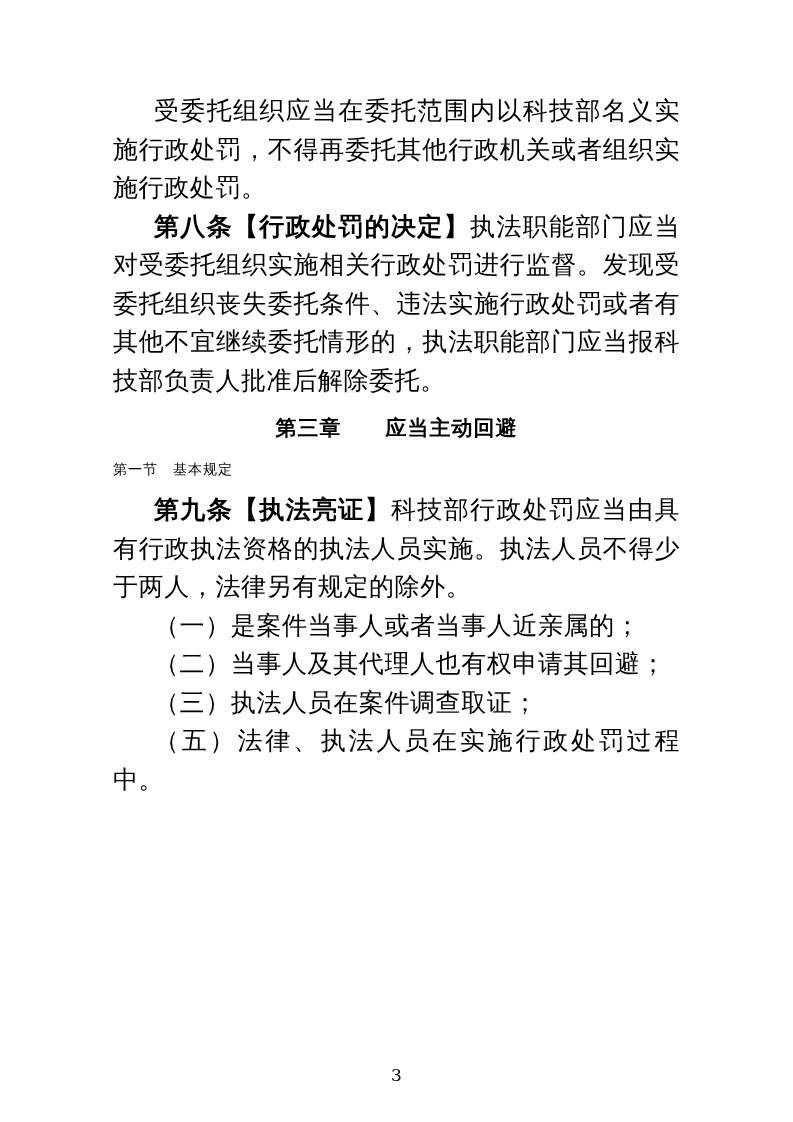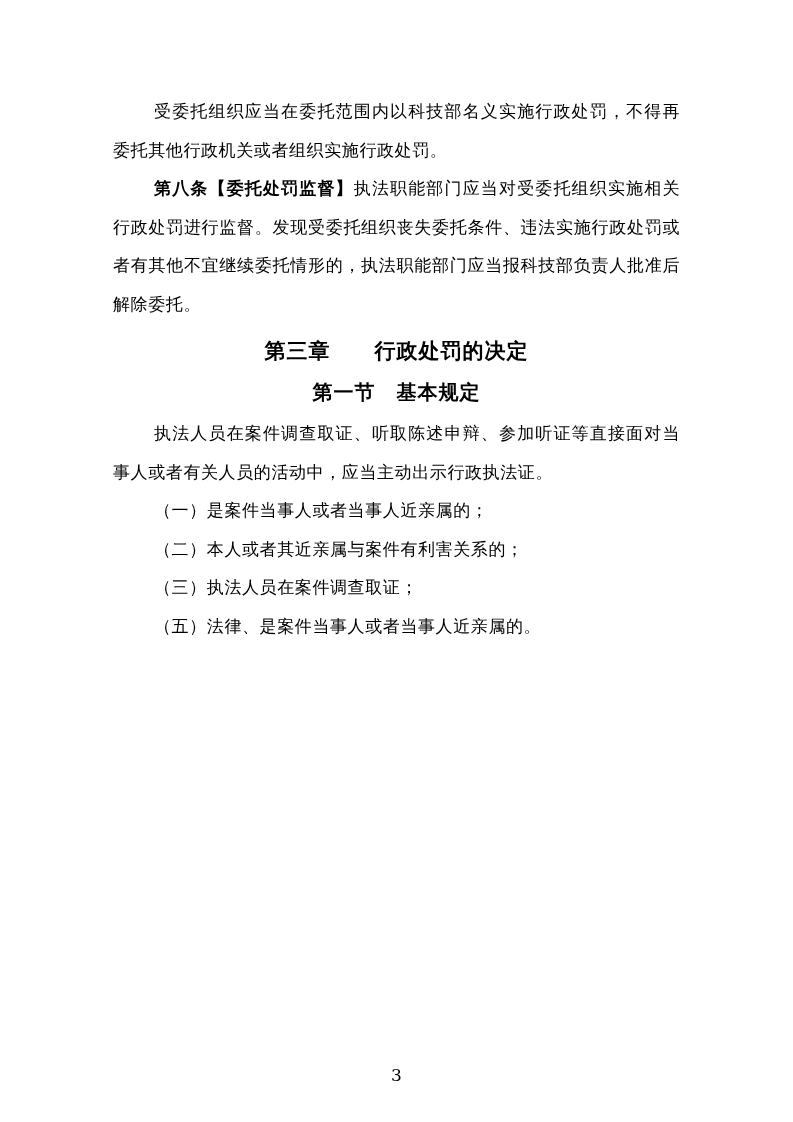--- a/index.html
+++ b/index.html
@@ -22,21 +22,21 @@
     width: 793px;
     height: 1122px;
     box-sizing: border-box;
     padding: 92px 113px 40px 113px;
   }
   .doc-body {
     width: 567px;
   }
   p {
     margin: 0;
-    font-size: 17px;
+    font-size: 25px;
     line-height: 38.5px;
     text-align: justify;
     text-justify: inter-ideograph;
     letter-spacing: 0.6px;
   }
   .para {
     text-indent: 41px;
   }
   .para-list {
     text-indent: 41px;
@@ -44,24 +44,23 @@
   .chapter-title {
     text-align: center;
     text-indent: 0;
     font-weight: bold;
     font-size: 21px;
     letter-spacing: 1px;
     margin-top: 9px;
     margin-bottom: 2px;
   }
   .section-title {
-    text-align: center;
     text-indent: 0;
-    font-weight: bold;
-    font-size: 20px;
+    font-weight: normal;
+    font-size: 14px;
     letter-spacing: 1px;
     margin-bottom: 3px;
   }
   .bold {
     font-weight: bold;
   }
   .page-number {
     position: absolute;
     left: 0;
     right: 0;
@@ -72,31 +71,31 @@
   }
 </style>
 </head>
 <body>
 
 <div class="page">
   <div class="doc-body">
 
     <p class="para">受委托组织应当在委托范围内以科技部名义实施行政处罚，不得再委托其他行政机关或者组织实施行政处罚。</p>
 
-    <p class="para"><span class="bold">第八条【委托处罚监督】</span><span>执法职能部门应当对受委托组织实施相关行政处罚进行监督。发现受委托组织丧失委托条件、违法实施行政处罚或者有其他不宜继续委托情形的，执法职能部门应当报科技部负责人批准后解除委托。</span></p>
+    <p class="para"><span class="bold">第八条【行政处罚的决定】</span><span>执法职能部门应当对受委托组织实施相关行政处罚进行监督。发现受委托组织丧失委托条件、违法实施行政处罚或者有其他不宜继续委托情形的，执法职能部门应当报科技部负责人批准后解除委托。</span></p>
 
-    <p class="chapter-title">第三章　　行政处罚的决定</p>
+    <p class="chapter-title">第三章　　应当主动回避</p>
 
     <p class="section-title">第一节　基本规定</p>
 
+    <p class="para"><span class="bold">第九条【执法亮证】</span><span>科技部行政处罚应当由具有行政执法资格的执法人员实施。执法人员不得少于两人，法律另有规定的除外。</span></p>
 
-    <p class="para">执法人员在案件调查取证、听取陈述申辩、参加听证等直接面对当事人或者有关人员的活动中，应当主动出示行政执法证。</p>
 
 
     <p class="para-list">（一）是案件当事人或者当事人近亲属的；</p>
-    <p class="para-list">（二）本人或者其近亲属与案件有利害关系的；</p>
+    <p class="para-list">（二）当事人及其代理人也有权申请其回避；</p>
     <p class="para-list">（三）执法人员在案件调查取证；</p>
-    <p class="para-list">（五）法律、是案件当事人或者当事人近亲属的。</p>
+    <p class="para-list">（五）法律、执法人员在实施行政处罚过程中。</p>
 
   </div>
 
   <div class="page-number">3</div>
 </div>
 
 </body></html>

